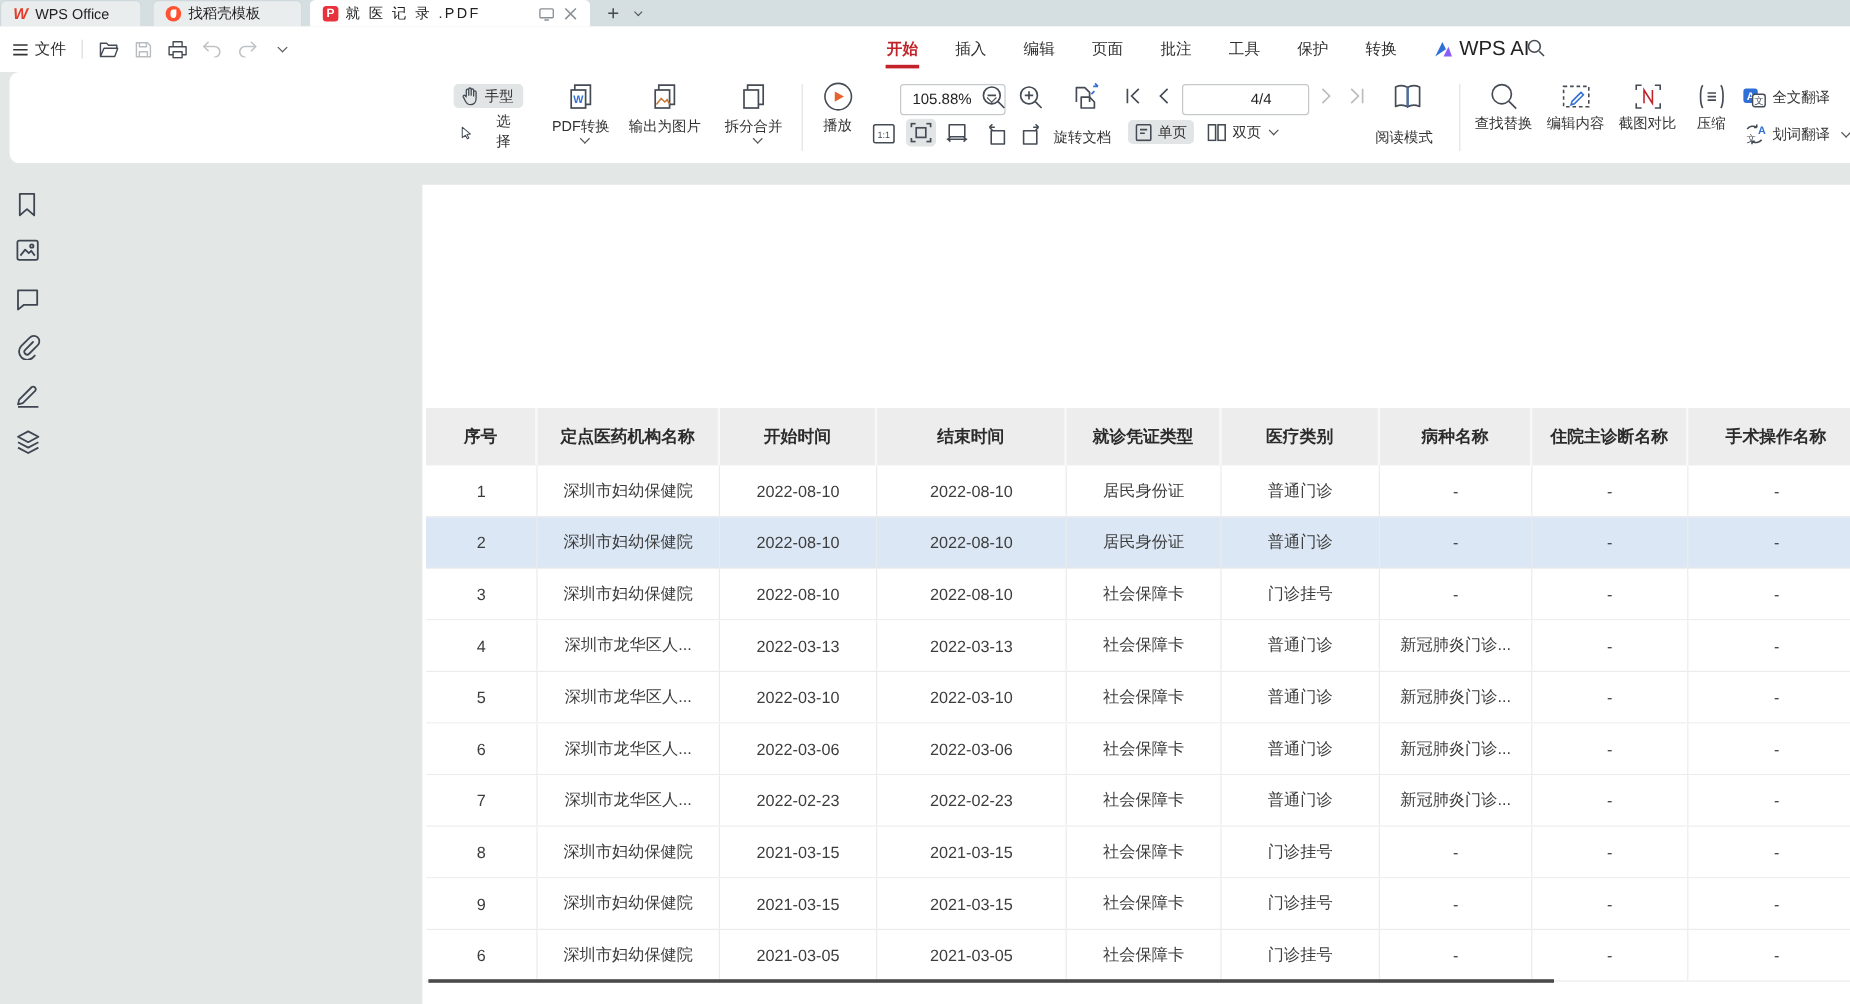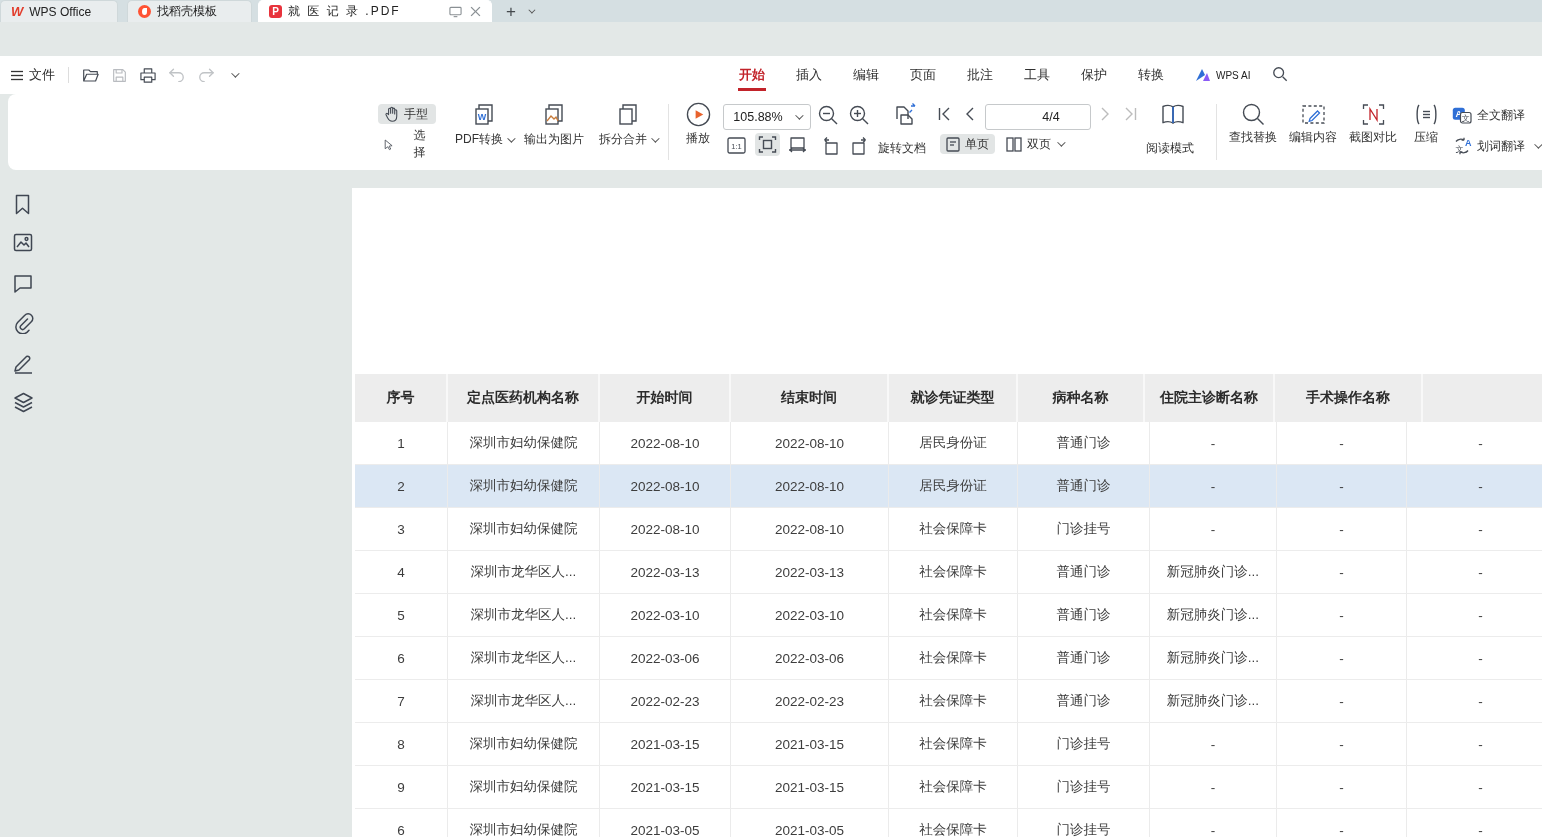--- a/index.html
+++ b/index.html
@@ -22,41 +22,41 @@
   .docer-dot { width:13px; height:13px; border-radius:50%; background:#ff5233; position:relative; }
   .docer-dot:after { content:""; position:absolute; left:4px; top:3px; width:5px; height:7px;
     background:#fff; border-radius:60% 0 60% 60%; }
   .pdf-badge { width:13px; height:13px; border-radius:3px; background:#e8333c; color:#fff;
     font-size:10px; font-weight:bold; display:flex; align-items:center; justify-content:center; }
   .tab-tools { display:flex; align-items:center; gap:8px; color:#8a9094; }
   .newtab { display:flex; align-items:center; margin-left:14px; gap:8px; color:#44494d; }
   .plus { font-size:17px; line-height:1; }
 
   
-  .menubar { height:38px; background:#fff; position:relative;margin-top:34px; }
+  .menubar { height:38px; background:#fff; position:relative; }
   .m-left { position:absolute; left:10px; top:0; height:38px; display:flex; align-items:center; gap:13px; }
   .file-btn { display:flex; align-items:center; gap:5px; font-size:13px; color:#2e2e2e; }
   .m-sep { width:1px; height:16px; background:#ddd; }
   .m-right { position:absolute; left:738px; top:0; height:38px; display:flex; align-items:center; gap:29px; }
   .menu-item { font-size:13px; color:#303030; width:28px; text-align:center; position:relative; height:38px;
     line-height:38px; }
   .menu-item.sel { color:#c2232a; font-weight:bold; }
   .menu-item.sel:after { content:""; position:absolute; left:0; right:0; bottom:3px; height:3px; background:#c2232a; }
   .wpsai { position:absolute; left:1195px; top:0; height:38px; display:flex; align-items:center; gap:5px;
-    font-size:10px; color:#222; }
+    font-size:17px; color:#222; }
   .menusearch { position:absolute; left:1272px; top:10px; }
 
   
   .toolbar { margin-left:8px; height:76px; background:#fff; border-radius:8px 0 0 8px; position:relative;
     font-size:12px; color:#333; }
   .abs { position:absolute; }
   .tbtn { display:flex; align-items:center; gap:5px; padding:0 6px; height:20px; border-radius:4px; }
   .tbtn.on { background:#e2e5e5; }
   .col { display:flex; flex-direction:column; align-items:center; gap:3px; }
-  .col .lbl { display:flex; align-items:center; white-space:nowrap; }
+  .col .lbl { display:flex; align-items:center; white-space:nowrap;flex-direction:column; }
   .vdiv { width:1px; background:#e3e3e3; }
   .inputbox { border:1px solid #c6c9cb; border-radius:3px; background:#fff; display:flex;
     align-items:center; justify-content:center; font-size:12.5px; color:#222; }
   .dim { color:#bcbcbc !important; }
   .dim .chev, .dim path, .dim line { stroke:#bcbcbc !important; }
   .sq-on { background:#e2e5e5; border-radius:4px; padding:3px; }
 
   
   .doc { position:relative; height:701px; background:#e3e8e7; }
   .side-ic { position:absolute; left:13px; }
@@ -229,21 +229,21 @@
   <div class="col abs" style="left:668px;top:8px;width:44px;">
     <svg width="25" height="25" viewBox="0 0 26 26">
       <circle cx="13" cy="13" r="11.5" fill="none" stroke="#454b54" stroke-width="1.4"></circle>
       <path d="M10 8.5 18 13l-8 4.5z" fill="#e8622d"></path>
       </svg>
     <span class="lbl">
         <span>播放</span>
       </span>
   </div>
 
-  <div class="inputbox abs" style="left:715px;top:10px;width:88px;height:26px;gap:8px;">
+  <div class="inputbox abs" style="left:742px;top:10px;width:88px;height:26px;gap:8px;">
     <span>105.88%</span>
     <span class="chev"></span>
   </div>
   <div class="abs" style="left:719px;top:43px;">
     <svg width="19" height="17" viewBox="0 0 19 17" fill="none" stroke="#454b54" stroke-width="1.3">
       <rect x="1" y="1" width="17" height="15" rx="1.5"></rect>
       <text x="9.5" y="12" font-size="7.5" fill="#454b54" stroke="none" text-anchor="middle">1:1</text>
       </svg>
   </div>
   <div class="sq-on abs" style="left:747px;top:39px;">
@@ -454,20 +454,21 @@
   </span>
 
   <div class="page">
     <div class="pdf-table">
         <div class="t-head">
           <div class="th c0">序号</div>
           <div class="th c1">定点医药机构名称</div>
           <div class="th c2">开始时间</div>
           <div class="th c3">结束时间</div>
           <div class="th c4">就诊凭证类型</div>
+          <div class="th c5">医疗类别</div>
           <div class="th c6">病种名称</div>
           <div class="th c7">住院主诊断名称</div>
           <div class="th c8">手术操作名称</div>
         </div>
         <div class="t-row">
           <div class="td c0">1</div>
           <div class="td c1">深圳市妇幼保健院</div>
           <div class="td c2">2022-08-10</div>
           <div class="td c3">2022-08-10</div>
           <div class="td c4">居民身份证</div>

